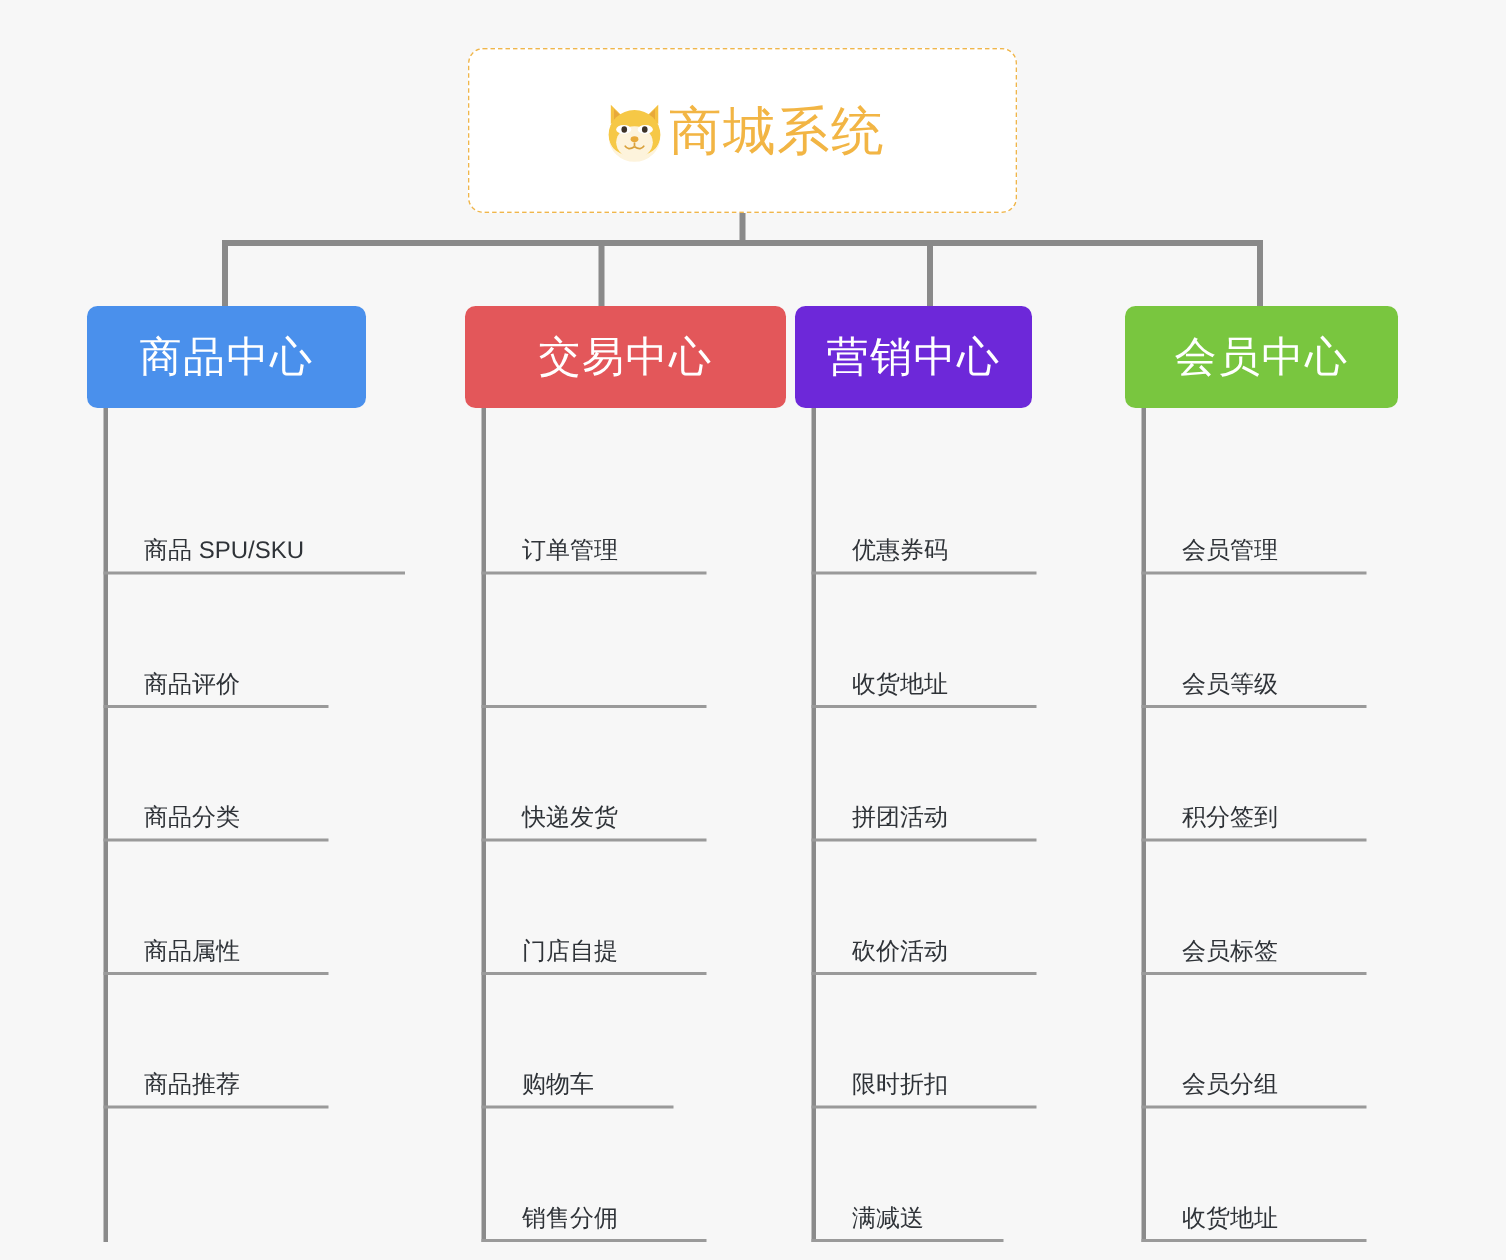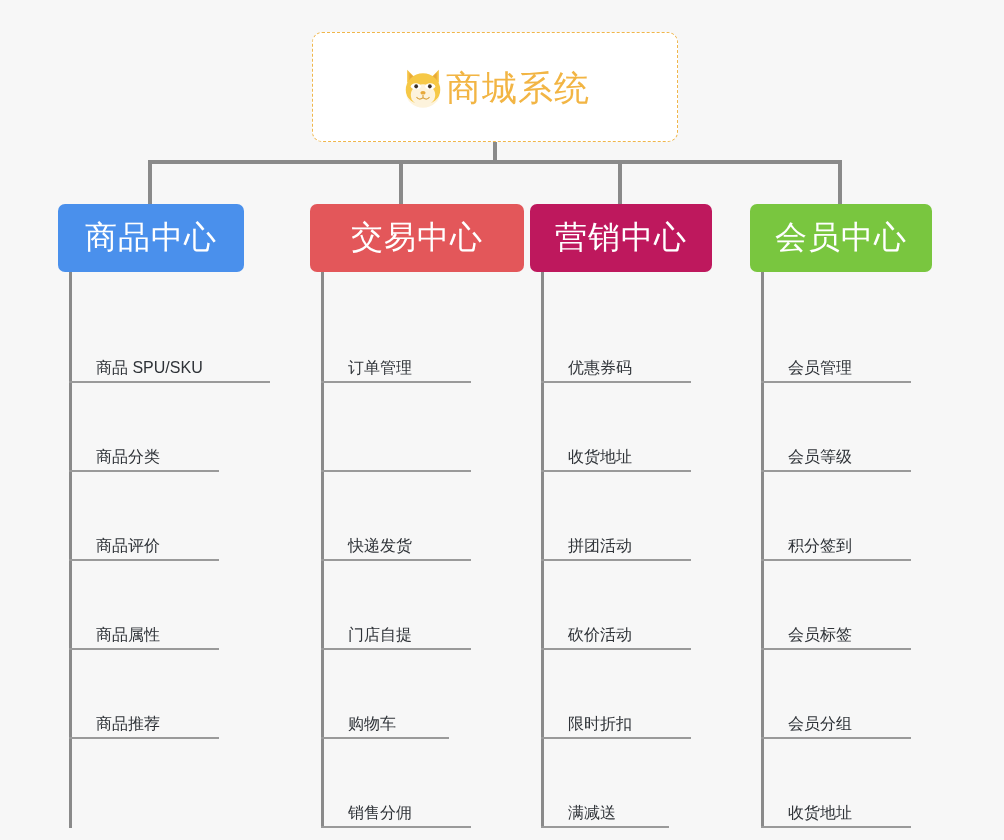--- a/index.html
+++ b/index.html
@@ -62,21 +62,21 @@
     top: 204px;
   }
   .cat-box {
     box-sizing: border-box;
     height: 68px;
     border-radius: 7px;
     display: flex;
     align-items: center;
     justify-content: center;
     color: #ffffff;
-    font-size: 32px;
+    font-size: 28px;
     letter-spacing: 1px;
     white-space: nowrap;
   }
   .items {
     position: relative;
     margin-top: 0;
     padding-top: 22px;
   }
   .spine {
     position: absolute;
@@ -149,25 +149,25 @@
     <div class="cat-box" style="width:186px; background:#4a90ec;">
       <span>商品中心</span>
     </div>
     <div class="items">
       <div class="spine" style="height:556px;"></div>
       <div class="item">
         <span class="item-label">商品 SPU/SKU</span>
         <span class="item-rule" style="width:201px;"></span>
       </div>
       <div class="item">
+        <span class="item-label">商品评价</span>
+        <span class="item-rule" style="width:150px;"></span>
+      </div>
+      <div class="item">
         <span class="item-label">商品分类</span>
-        <span class="item-rule" style="width:150px;"></span>
-      </div>
-      <div class="item">
-        <span class="item-label">商品评价</span>
         <span class="item-rule" style="width:150px;"></span>
       </div>
       <div class="item">
         <span class="item-label">商品属性</span>
         <span class="item-rule" style="width:150px;"></span>
       </div>
       <div class="item">
         <span class="item-label">商品推荐</span>
         <span class="item-rule" style="width:150px;"></span>
       </div>
@@ -200,21 +200,21 @@
         <span class="item-rule" style="width:128px;"></span>
       </div>
       <div class="item">
         <span class="item-label">销售分佣</span>
         <span class="item-rule" style="width:150px;"></span>
       </div>
     </div>
   </div>
 
   <div class="column" style="left:530px; width:182px;">
-    <div class="cat-box" style="width:182px; background:#be185d;">
+    <div class="cat-box" style="width:158px; background:#6d28d9;">
       <span>营销中心</span>
     </div>
     <div class="items">
       <div class="spine" style="height:556px;"></div>
       <div class="item">
         <span class="item-label">优惠券码</span>
         <span class="item-rule" style="width:150px;"></span>
       </div>
       <div class="item">
         <span class="item-label">收货地址</span>

